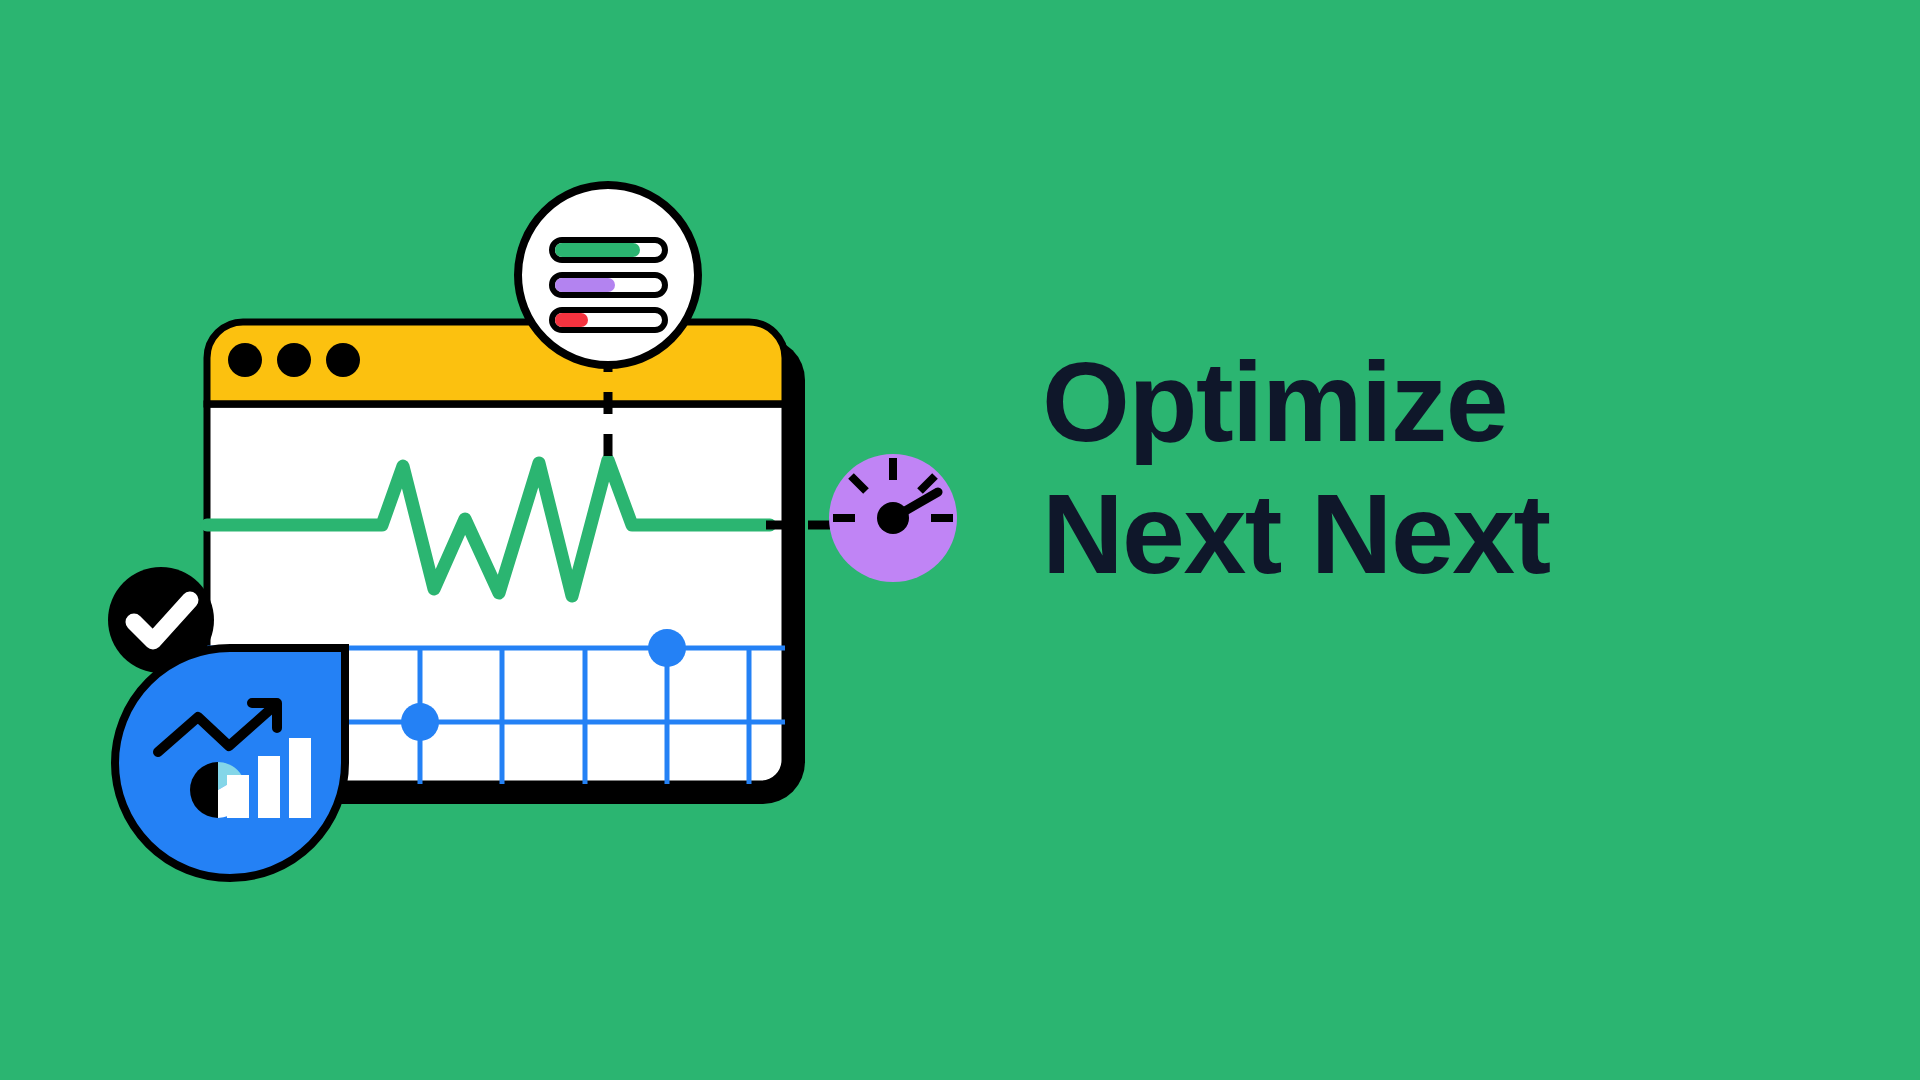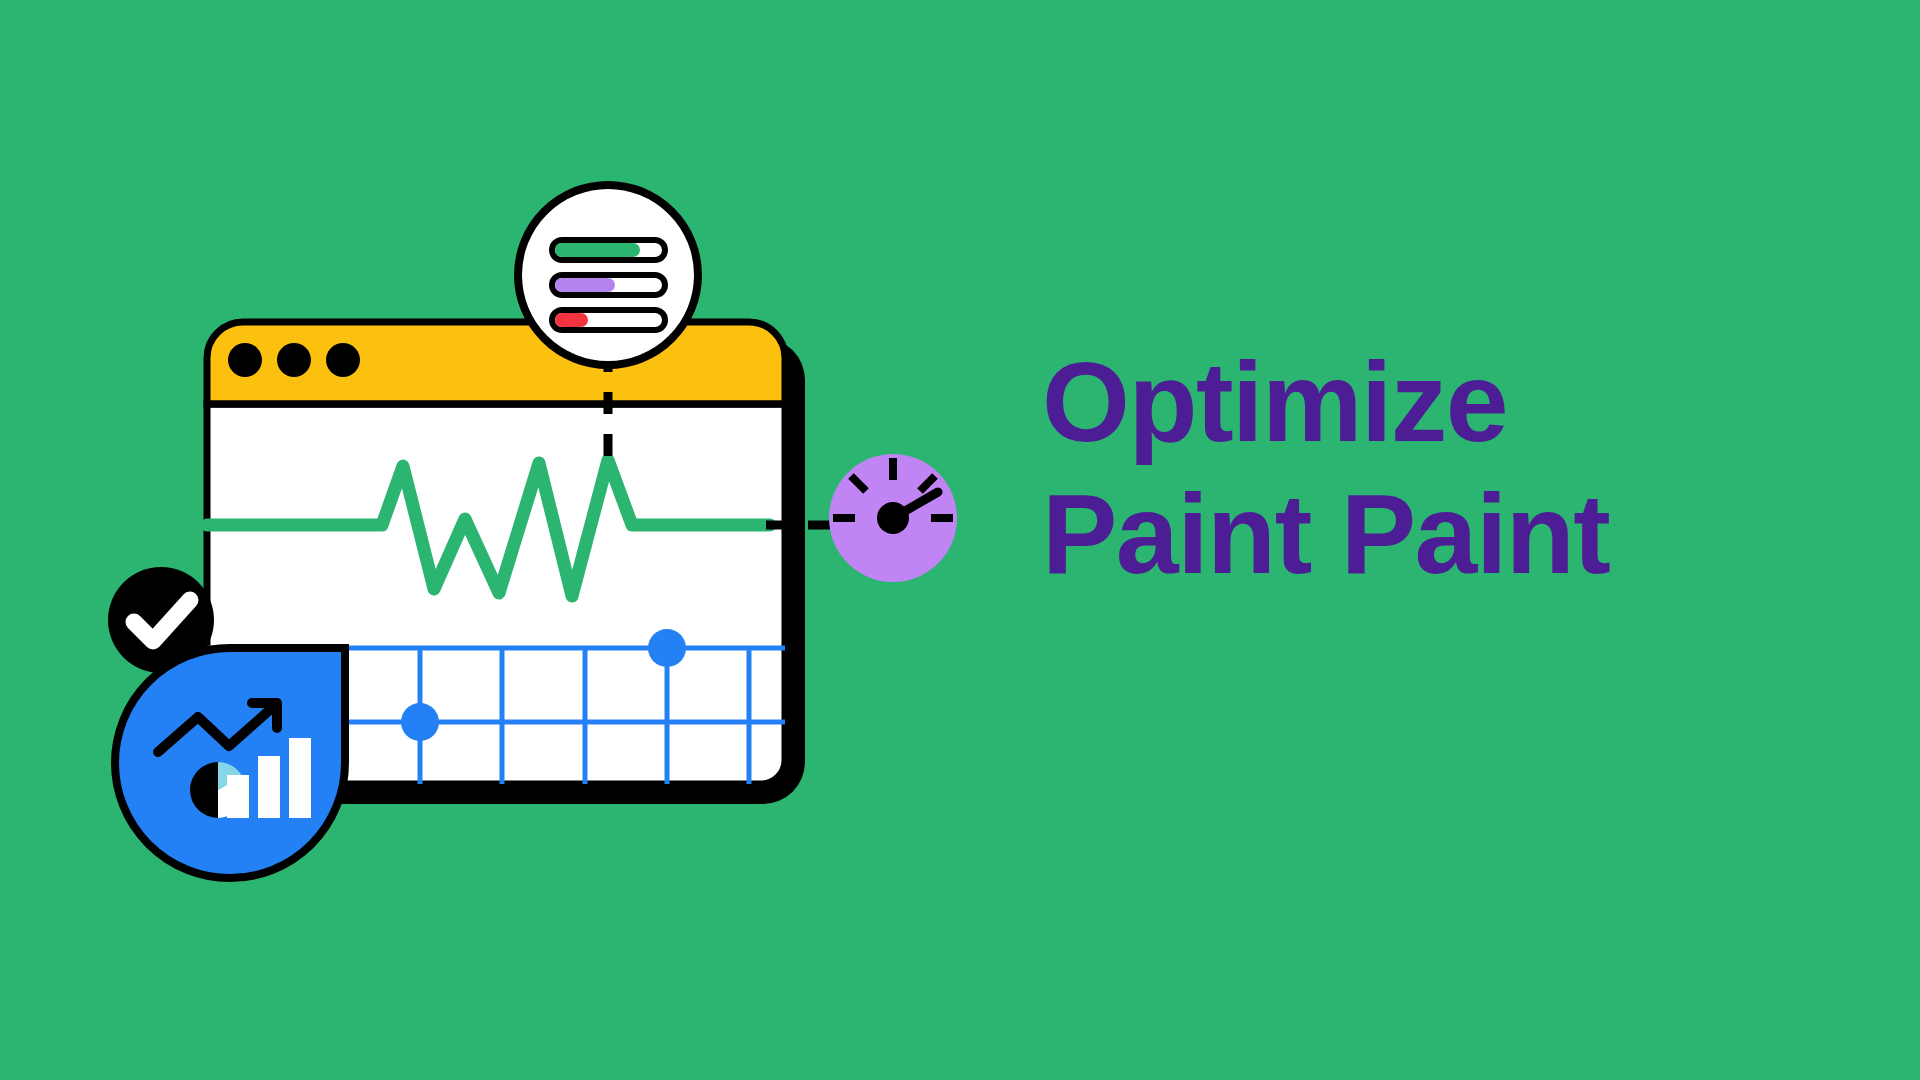--- a/index.html
+++ b/index.html
@@ -22,21 +22,21 @@
   #illustration svg { display:block; width:1060px; height:1080px; }
 
   #headline {
     position:absolute;
     left:1042px;
     top:336px;
     width:830px;
   }
   #headline .line {
     display:block;
-    color:#4c1d95;
+    color:#0f172a;
     font-weight:700;
     font-size:113px;
     line-height:132px;
     letter-spacing:-1.5px;
     white-space:nowrap;
   }
 </style>
 </head>
 <body>
 
@@ -156,16 +156,16 @@
           <rect x="258" y="756" width="22" height="62"></rect>
           <rect x="289" y="738" width="22" height="80"></rect>
         </g>
       </g>
 
     </svg>
   </div>
 
   <div id="headline">
     <span class="line">Optimize</span>
-    <span class="line">Paint Paint</span>
+    <span class="line">Next Next</span>
   </div>
 
 </div>
 
 </body></html>

